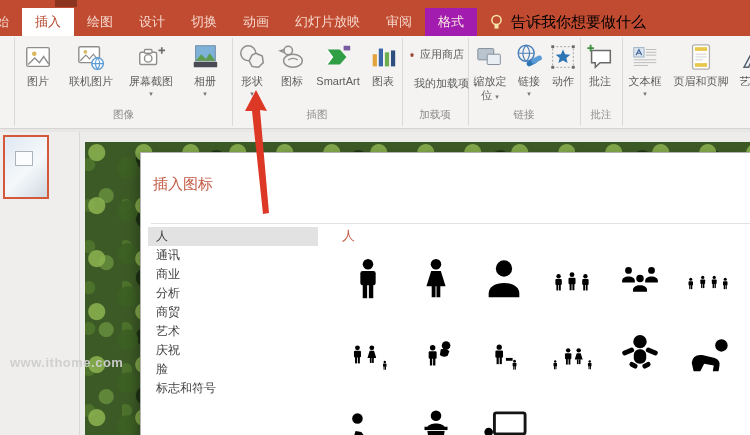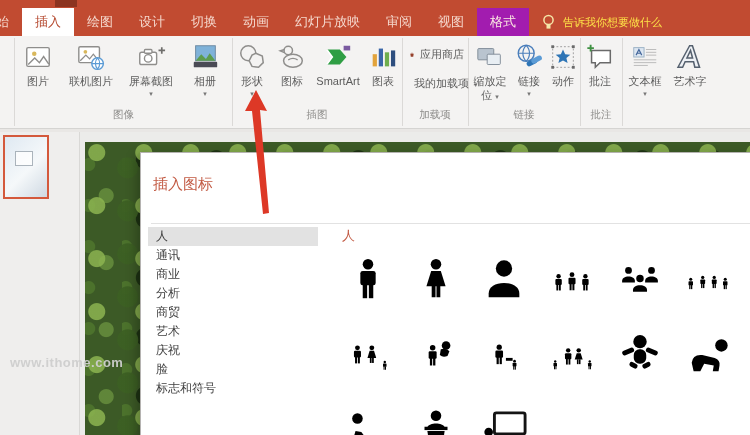--- a/index.html
+++ b/index.html
@@ -8,21 +8,21 @@
           -webkit-font-smoothing:antialiased;}
 
   
   .tabbar{position:absolute;left:0;top:0;width:750px;height:36px;background:#c14b31;}
   .qat-stub{position:absolute;left:55px;top:0;width:22px;height:7px;background:#8c3420;}
   .tabs{position:absolute;left:0;bottom:0;height:28px;display:flex;align-items:stretch;}
   .tab{display:flex;align-items:center;padding:0 13px;font-size:13px;color:#f5d8cd;white-space:nowrap;}
   .tab.partial{margin-left:-30px;}
   .tab.sel{background:#fff;color:#b5492f;}
   .tab.ctx{background:#a21caf;color:#fbe9e2;}
-  .tellme{display:flex;align-items:center;gap:7px;margin-left:12px;color:#fde047;font-size:11px;white-space:nowrap;}
+  .tellme{display:flex;align-items:center;gap:7px;margin-left:12px;color:#000000;font-size:15px;white-space:nowrap;}
 
   
   .ribbon{position:absolute;left:0;top:36px;width:750px;height:92px;background:#f4f3f2;border-bottom:1px solid #d5d4d2;}
   .rgroup{position:absolute;top:2px;height:88px;border-right:1px solid #dbd9d7;}
   .rgroup.nosep{border-right:none;}
   .rbtns{display:flex;align-items:flex-start;height:72px;}
   .rbtn{display:flex;flex-direction:column;align-items:center;padding-top:4px;cursor:default;}
   .ricon{flex:0 0 auto;}
   .rlabel{margin-top:3px;font-size:11px;color:#5c5c5c;text-align:center;line-height:1.25;white-space:nowrap;}
   .rlabel.wrap{white-space:normal;width:42px;}
@@ -181,23 +181,20 @@
         </div>
       <div class="tab">
           <span>动画</span>
         </div>
       <div class="tab">
           <span>幻灯片放映</span>
         </div>
       <div class="tab">
           <span>审阅</span>
         </div>
-      <div class="tab">
-          <span>视图</span>
-        </div>
       <div class="tab ctx">
           <span>格式</span>
         </div>
       <div class="tellme">
         <svg width="15" height="17" viewBox="0 0 15 17">
           <circle cx="7.5" cy="6" r="4.6" fill="none" stroke="#f5e6a8" stroke-width="1.5"></circle>
           <rect x="5.5" y="11" width="4" height="3.6" fill="#f5e6a8"></rect>
         </svg>
         <span>告诉我你想要做什么</span>
       </div>
@@ -368,20 +365,29 @@
     <div class="rgroup nosep" style="left:622px;width:160px;">
       <div class="rbtns">
         <div class="rbtn" style="width:46px">
           <svg class="ricon" width="30" height="30" viewBox="0 0 32 32">
             <rect x="4" y="6" width="11" height="10" fill="#dce6f1" stroke="#9ab0c4"></rect>
             <path d="M6.5 14 l3-6 3 6 M7.6 12 h3.8" fill="none" stroke="#44679b" stroke-width="1.3"></path>
             <path d="M17 8 h11 M17 11 h11 M17 14 h11 M4 19 h24 M4 22 h24 M4 25 h15" stroke="#b9b9b9" fill="none"></path>
           </svg>
           <div class="rlabel"><span>文本框</span></div>
           <div class="drop">▾</div>
+        </div>
+        <div class="rbtn" style="width:66px">
+          <svg class="ricon" width="30" height="30" viewBox="0 0 32 32">
+            <rect x="7" y="3" width="18" height="26" rx="2" fill="#fff" stroke="#b0afae" stroke-width="1.4"></rect>
+            <rect x="9.5" y="5.5" width="13" height="4" fill="#e8c84c"></rect>
+            <rect x="9.5" y="22.5" width="13" height="4" fill="#e8c84c"></rect>
+            <path d="M10 13 h12 M10 16 h12 M10 19 h8" stroke="#cfcecd" fill="none"></path>
+          </svg>
+          <div class="rlabel"><span>页眉和页脚</span></div>
         </div>
         <div class="rbtn" style="width:44px">
           <svg class="ricon" width="30" height="30" viewBox="0 0 32 32">
             <path d="M6 27 L16 4 h3 L29 27 h-5 l-2-6 H13 l-2 6 z M14.5 17 h6 L17.5 9 z" fill="#eef1f5" stroke="#55606e" stroke-width="1.6" transform="skewX(-6)"></path>
           </svg>
           <div class="rlabel"><span>艺术字</span></div>
         </div>
       </div>
     </div>
   </div>

